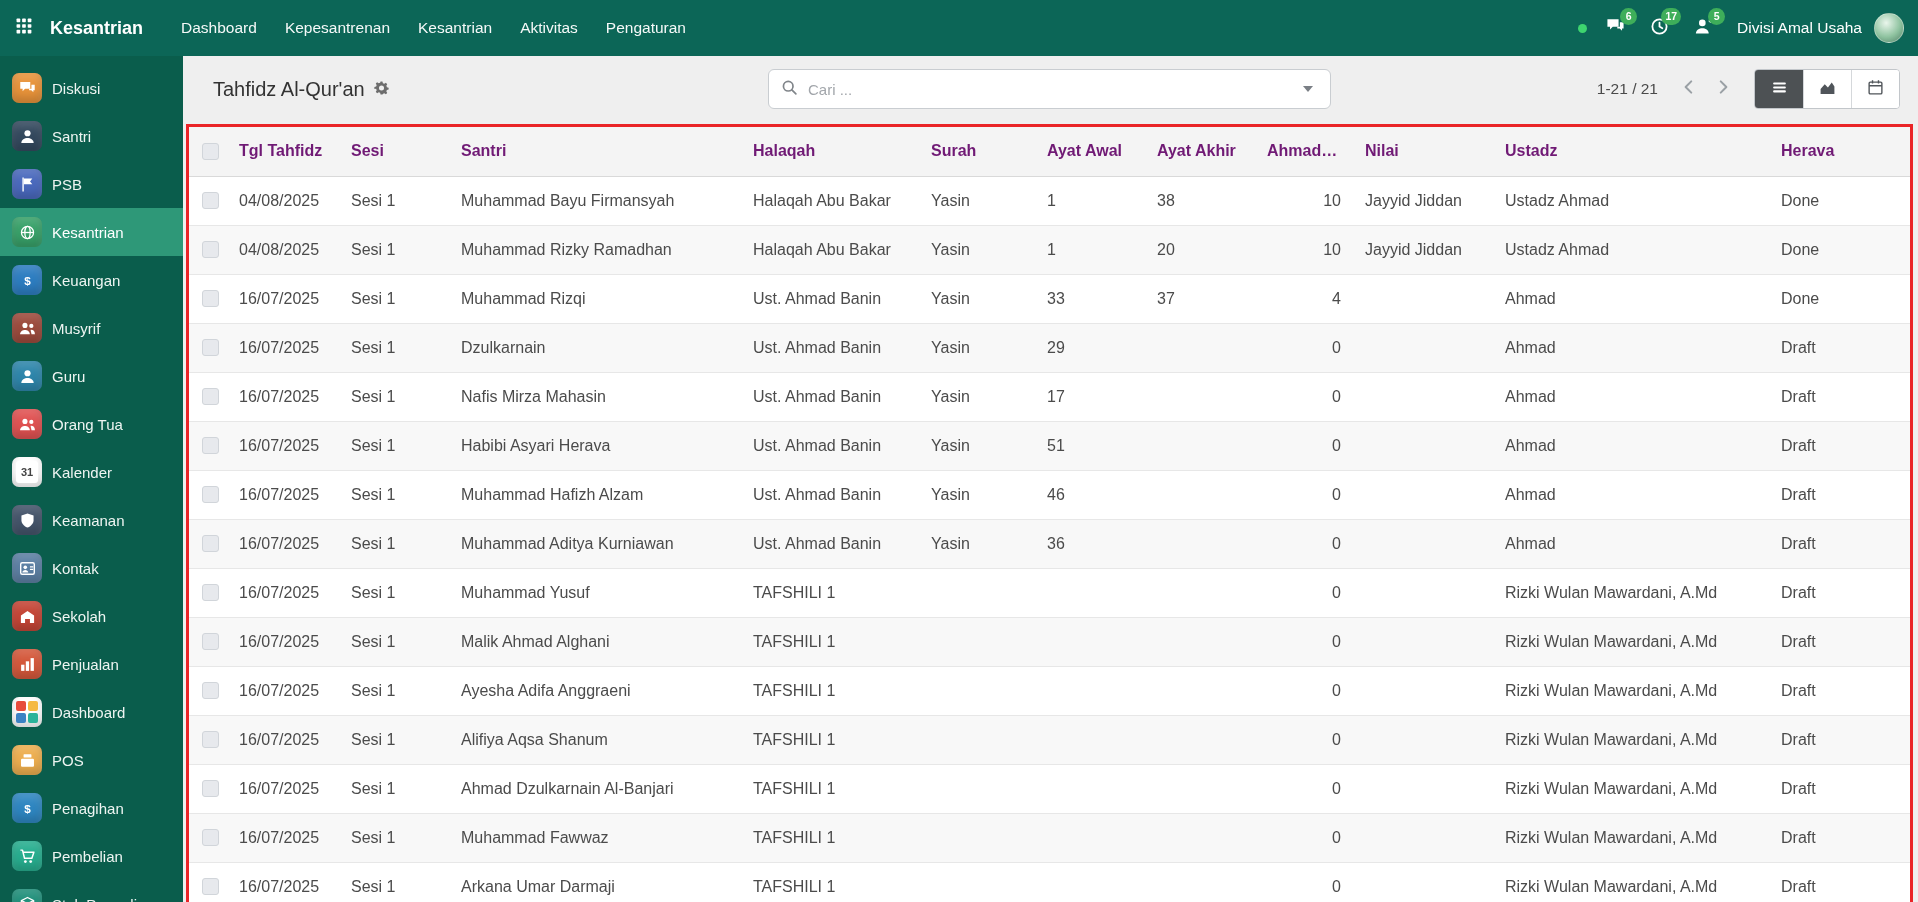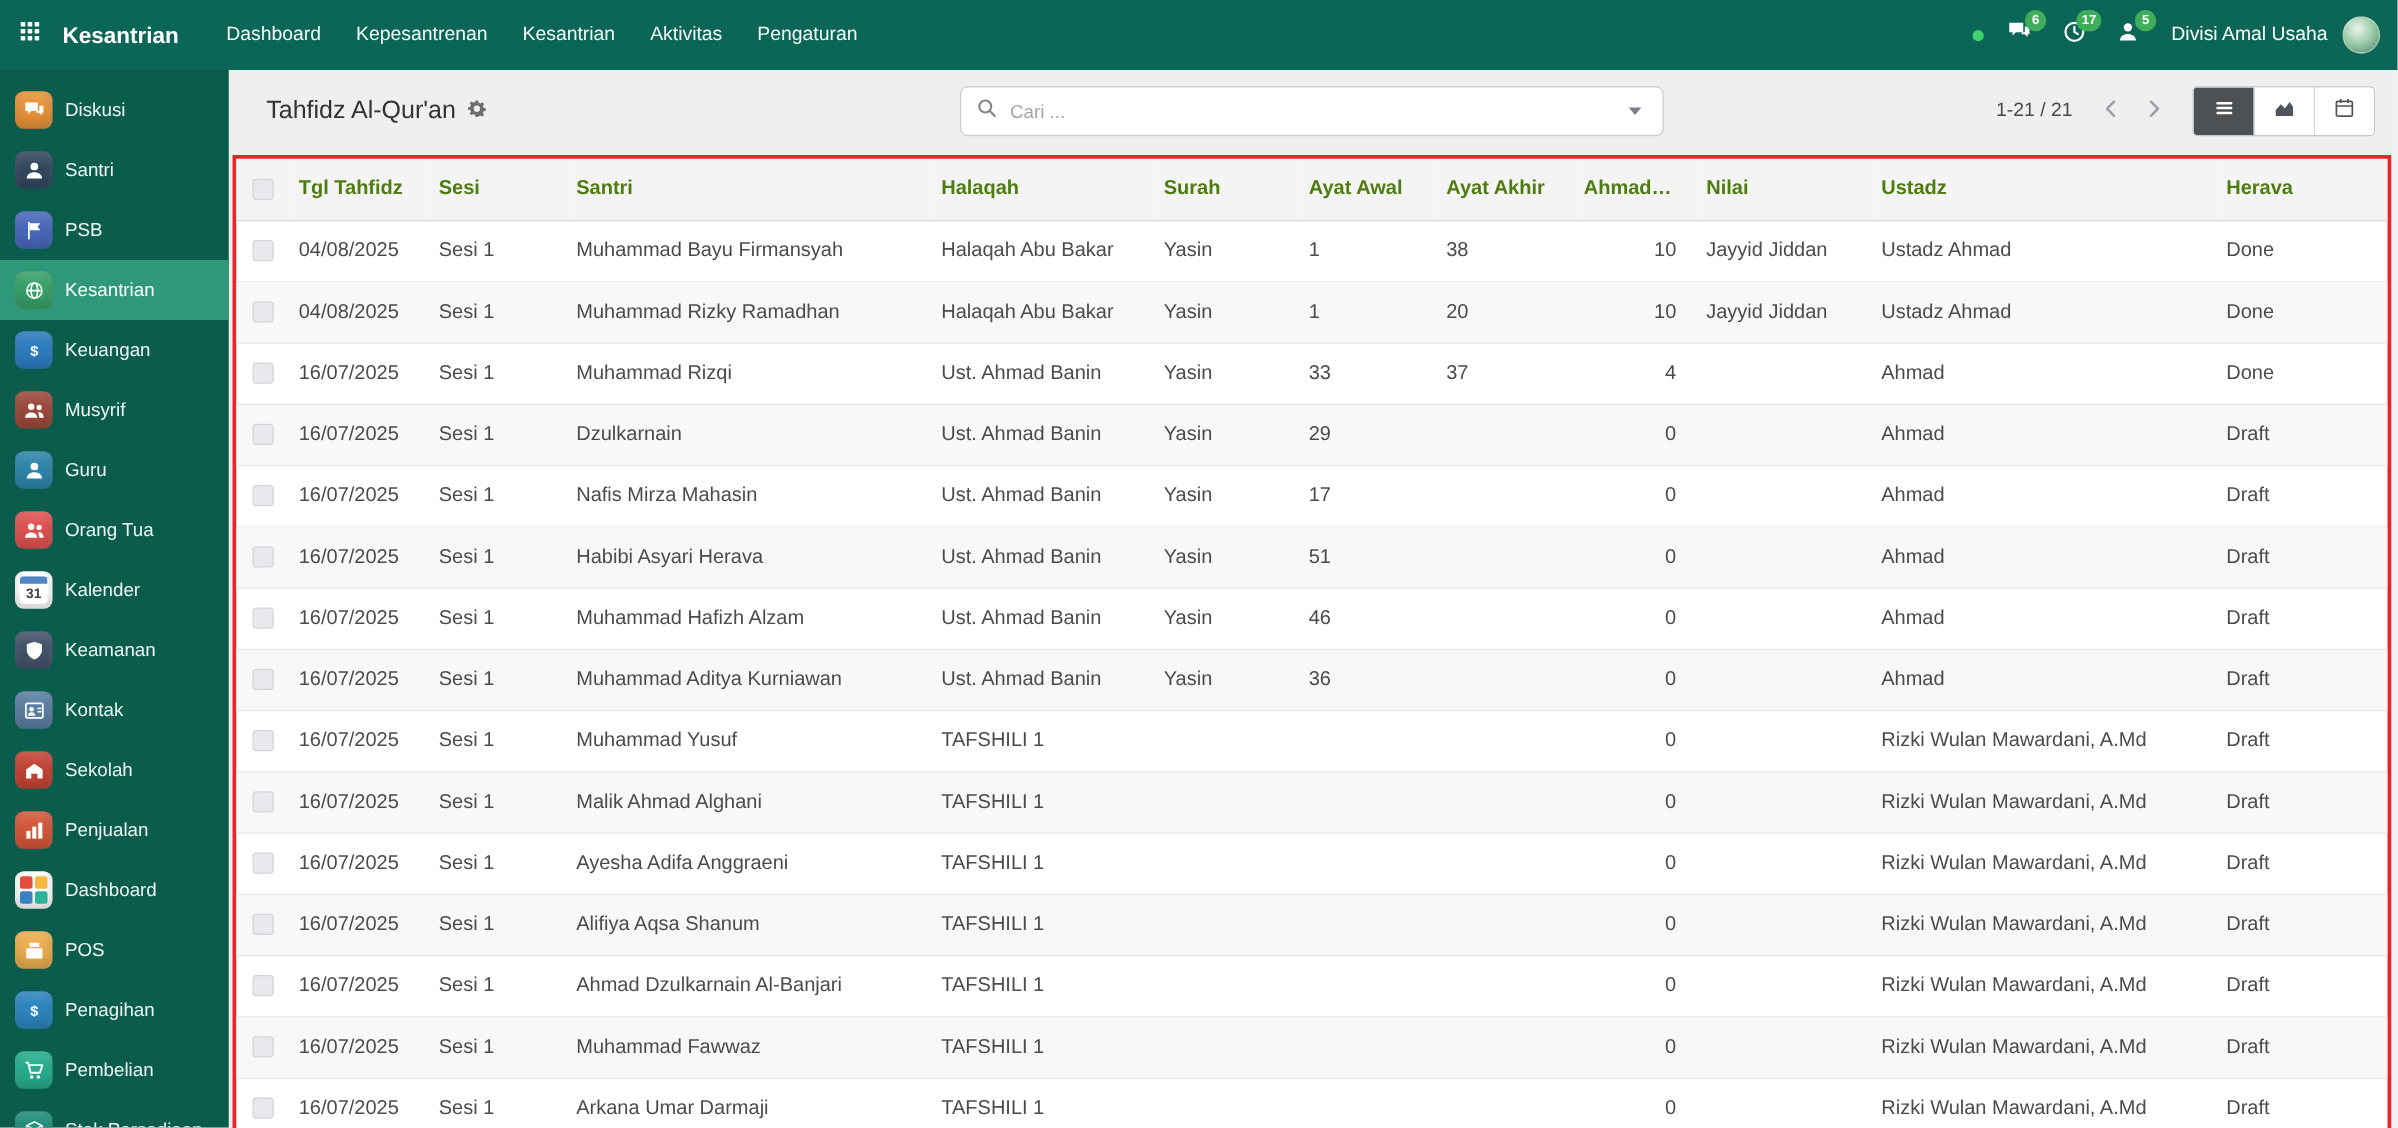--- a/index.html
+++ b/index.html
@@ -48,21 +48,21 @@
     display: flex; align-items: center; gap: 10px;
     height: 48px; padding: 0 12px;
     color: #eef5f2; font-size: 15px; cursor: pointer; white-space: nowrap;
   }
   .sb-item.selected { background: #2e9878; color: #fff; }
   .sb-icon {
     width: 30px; height: 30px; border-radius: 7px; flex: 0 0 30px;
     display: flex; align-items: center; justify-content: center;
     box-shadow: inset 0 -6px 10px rgba(0,0,0,.18), inset 0 6px 8px rgba(255,255,255,.15);
   }
-  .cal31 { width: 22px; height: 22px; display: flex; flex-direction: column; border-radius: 3px; overflow: hidden; background: #fff; }
+  .cal31 { width: 22px; height: 22px; display: flex; flex-direction: row; border-radius: 3px; overflow: hidden; background: #fff; }
   .cal31-top { height: 6px; background: #4f86c6; }
   .cal31-num { flex: 1; display: flex; align-items: center; justify-content: center; font-size: 11px; font-weight: 700; color: #444; }
   .tiles { width: 22px; height: 22px; display: grid; grid-template-columns: 1fr 1fr; gap: 2px; }
   .tiles span { border-radius: 2px; }
 
   
   .main { position: absolute; left: 183px; top: 56px; right: 0; bottom: 0; background: #efefef; }
   .control-panel { position: relative; height: 66px; }
   .cp-title {
     position: absolute; left: 30px; top: 50%; transform: translateY(-50%);
@@ -95,21 +95,21 @@
   .vs-btn.active { background: #4d5154; }
 
   
   .table-wrap {
     position: absolute; left: 3px; top: 68px; right: 5px; bottom: -12px;
     border: 3px solid #ea2427;
     background: #fff; overflow: hidden;
   }
   table.list { width: 100%; border-collapse: collapse; table-layout: fixed; }
   th {
-    background: #f4f4f4; font-weight: 700; font-size: 16px; color: #4d7c0f;
+    background: #f4f4f4; font-weight: 700; font-size: 16px; color: #701a75;
     text-align: left; height: 49px; padding: 0 6px;
     border-bottom: 1px solid #d9d9d9;
     white-space: nowrap; overflow: hidden; text-overflow: ellipsis;
   }
   td {
     height: 49px; font-size: 16px; color: #4b4b4b; padding: 0 6px;
     border-bottom: 1px solid #e7e7e7;
     white-space: nowrap; overflow: hidden; text-overflow: ellipsis;
     background-clip: padding-box;
   }

